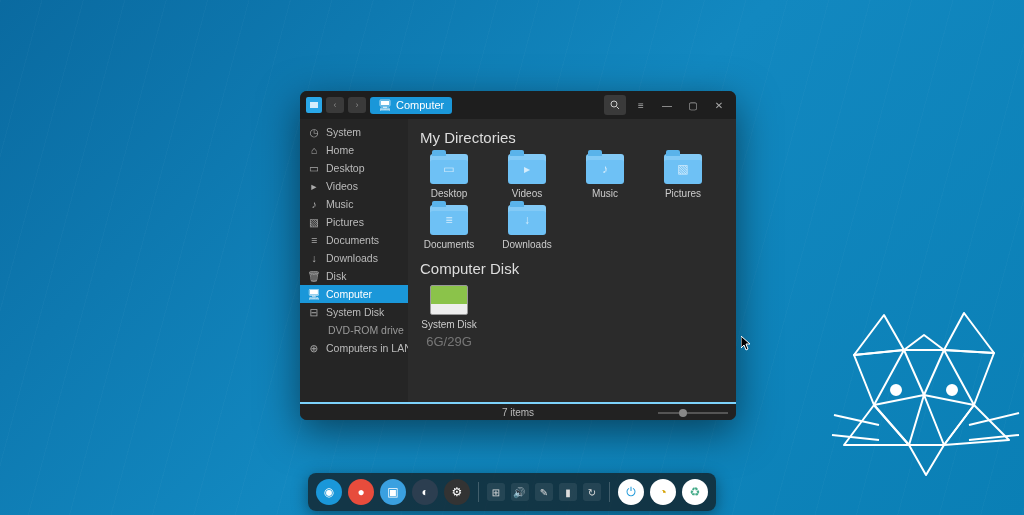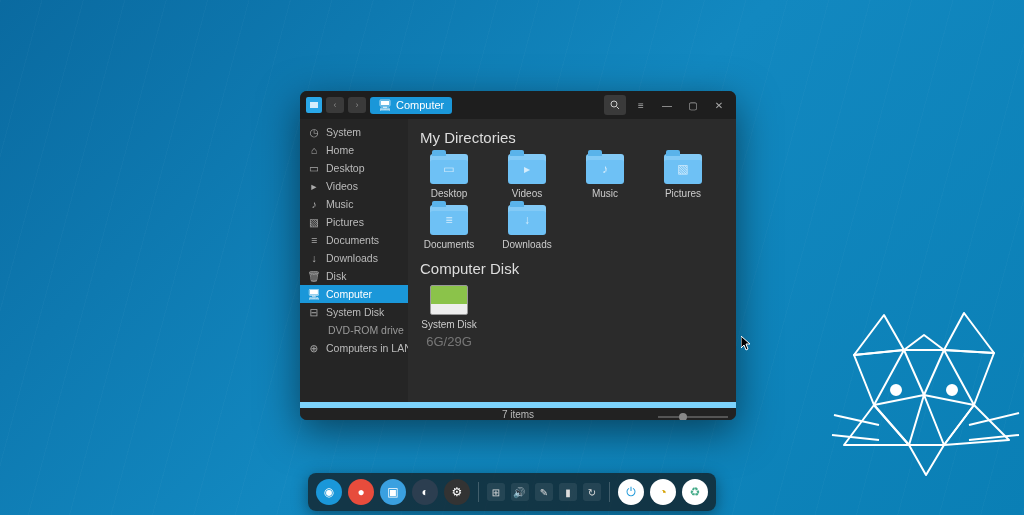--- a/index.html
+++ b/index.html
@@ -77,21 +77,21 @@
 .folder-glyph { color: rgba(255,255,255,0.7); font-size:12px; }
 .tile-label { font-size: 10px; color: #ccc; text-align: center; }
 .disk-icon {
   width: 38px; height: 30px; background: linear-gradient(#8bc34a 65%, #eee 65%);
   border: 1px solid #999; border-radius: 2px;
 }
 .disk-sub { font-size: 13px; color: #777; }
 .statusbar {
   height: 18px; background: #222; display: flex; align-items: center;
   justify-content: center; font-size: 10px; color: #bbb; position: relative;
-  border-top: 6px solid #7dd3fc;
+  border-top: 2px solid #7dd3fc;
 }
 .zoom-slider {
   position: absolute; right: 8px; top: 4px; width: 70px; height: 10px;
   display:flex; align-items:center;
 }
 .zoom-track { flex:1; height:2px; background:#555; position:relative; }
 .zoom-thumb { position:absolute; left:30%; top:-3px; width:8px; height:8px; background:#888; border-radius:50%; }
 
 .taskbar {
   position: absolute; left: 50%; transform: translateX(-50%);

